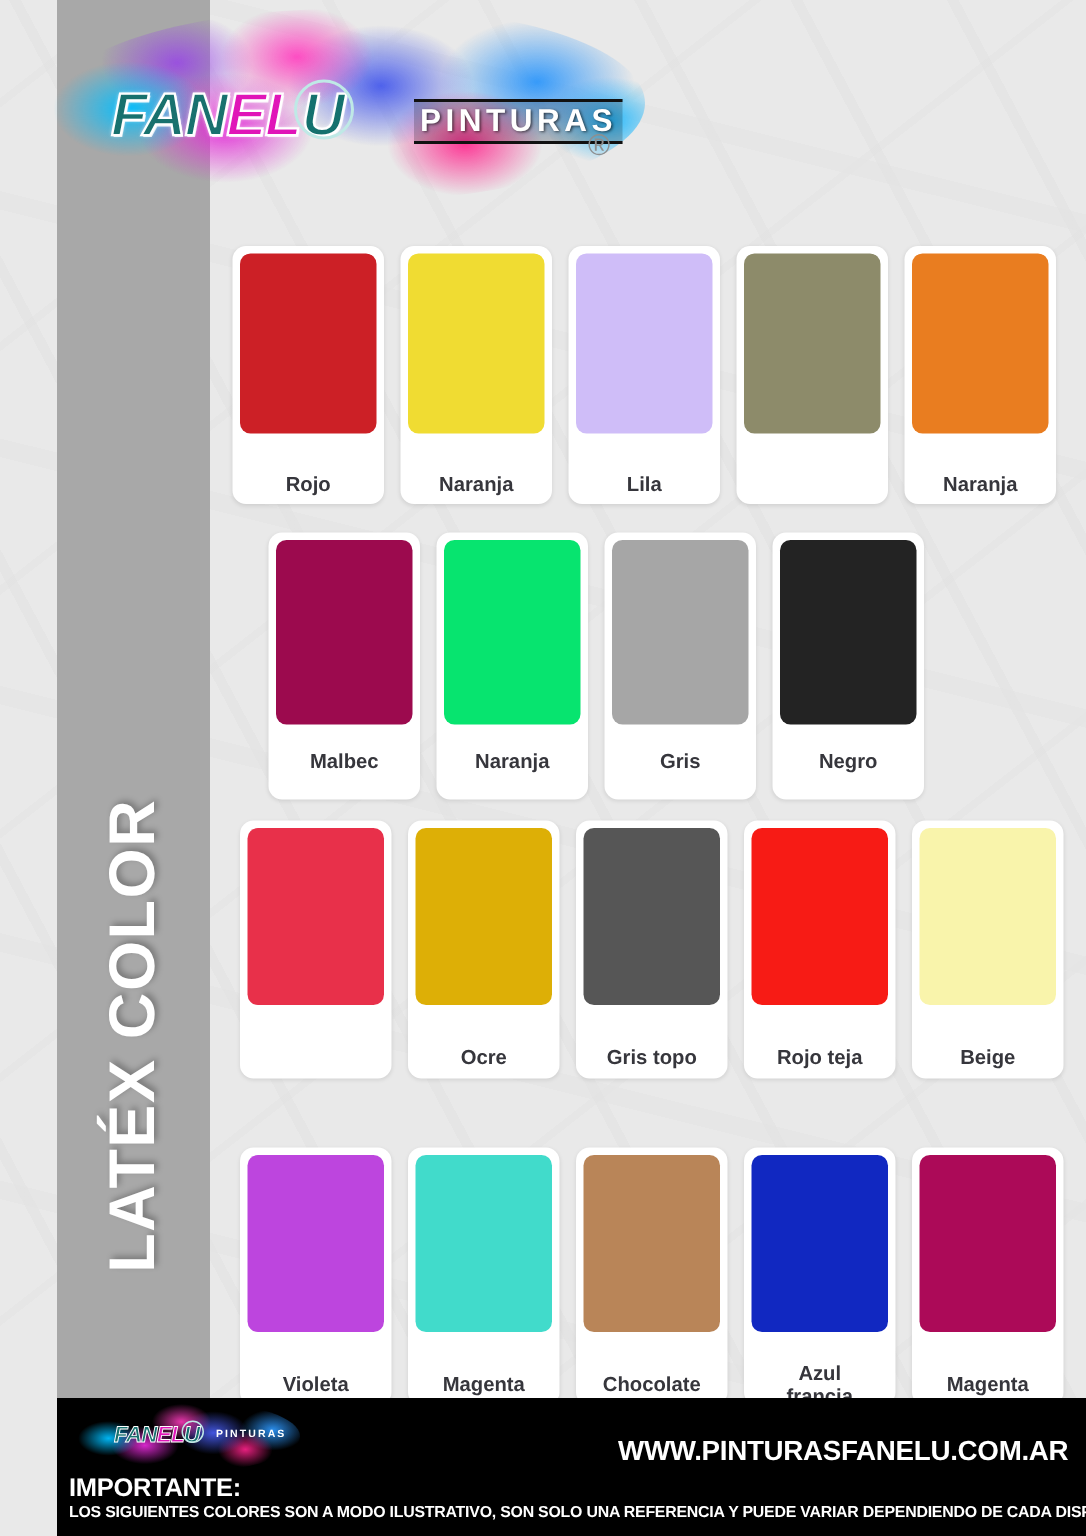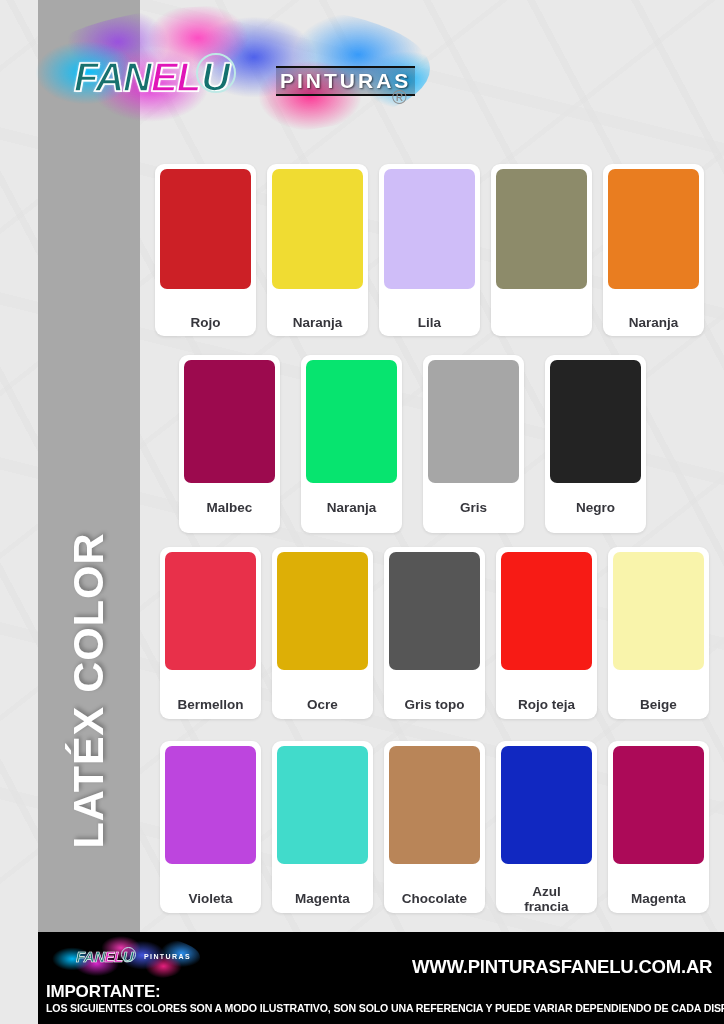--- a/index.html
+++ b/index.html
@@ -154,23 +154,23 @@
     left: 0;
     top: 0;
     width: 724px;
     height: 932px;
   }
   .row {
     position: absolute;
     display: flex;
   }
   .row-0 { left: 155px; top: 164px; gap: 11px; }
-  .row-1 { left: 155px; top: 355px; gap: 21px; padding-left: 24px; }
+  .row-1 { left: 155px; top: 355px; gap: 11px; padding-left: 24px; }
   .row-2 { left: 160px; top: 547px; gap: 11px; }
-  .row-3 { left: 160px; top: 741px; gap: 11px; }
+  .row-3 { left: 160px; top: 765px; gap: 11px; }
 
   .card {
     width: 101px;
     background: #ffffff;
     border-radius: 9px;
     box-shadow: 0 1px 3px rgba(0,0,0,0.10);
     padding: 5px 5px 0 5px;
     box-sizing: border-box;
     display: flex;
     flex-direction: column;
@@ -372,21 +372,20 @@
       </div>
       <div class="card card-tall2">
         <div class="swatch swatch-r2" style="background: rgb(35, 35, 35);"></div>
         <div class="label">Negro</div>
       </div>
     </div>
 
     <div class="row row-2">
       <div class="card card-tall">
         <div class="swatch swatch-r3" style="background: rgb(232, 48, 74);"></div>
-        <div class="label">Bermellon</div>
       </div>
       <div class="card card-tall">
         <div class="swatch swatch-r3" style="background: rgb(221, 175, 6);"></div>
         <div class="label">Ocre</div>
       </div>
       <div class="card card-tall">
         <div class="swatch swatch-r3" style="background: rgb(86, 86, 86);"></div>
         <div class="label">Gris topo</div>
       </div>
       <div class="card card-tall">

